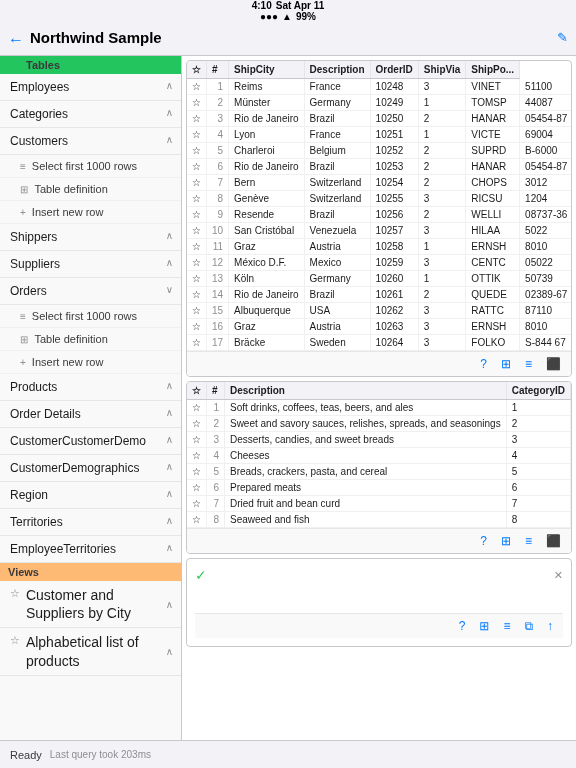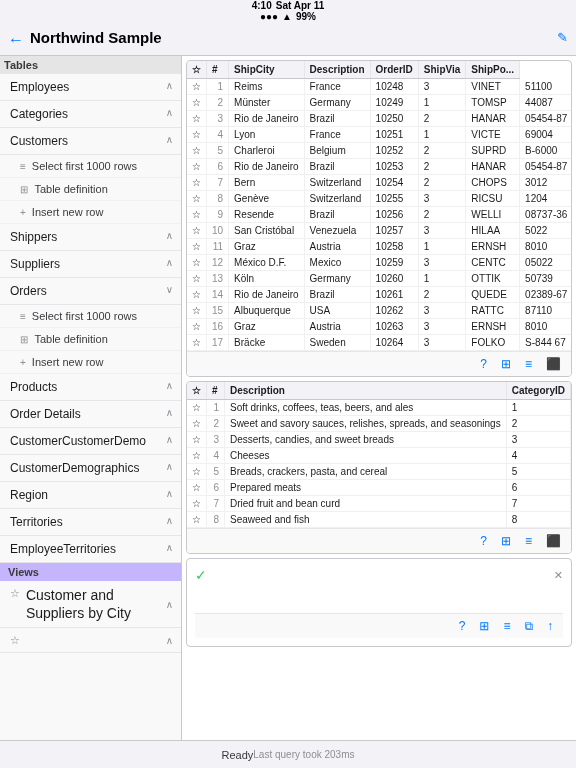--- a/index.html
+++ b/index.html
@@ -62,22 +62,22 @@
 
     
     .sidebar {
       width: 182px;
       background: #f9f9f9;
       border-right: 1px solid #c8c8cc;
       overflow-y: auto;
       flex-shrink: 0;
     }
     .sidebar-section-header {
-      background: #e5e5e5;
-      padding: 3px 4px;
+      background: #22c55e;
+      padding: 3px 26px;
       font-size: 11px;
       font-weight: 600;
       color: #3a3a3c;
     }
     .sidebar-item {
       display: flex;
       align-items: flex-start;
       justify-content: space-between;
       padding: 6px 8px 6px 10px;
       border-bottom: 1px solid #e5e5ea;
@@ -199,30 +199,31 @@
     
     .bottom-bar {
       height: 28px;
       background: #f2f2f7;
       border-top: 1px solid #c8c8cc;
       display: flex;
       align-items: center;
       padding: 0 10px;
       font-size: 11px;
       color: #3a3a3c;
-      justify-content: center;
+      justify-content: flex-start;
     }
     .bottom-bar-right {
       color: #8e8e93;
       font-size: 10px;
+      margin-left: 8px;
     }
 
     
     .views-section {
-      background: #c4b5fd;
+      background: #fdba74;
       padding: 3px 8px;
       font-size: 11px;
       font-weight: 600;
       color: #3a3a3c;
     }
     .views-item {
       display: flex;
       align-items: center;
       justify-content: space-between;
       padding: 5px 8px 5px 10px;
@@ -371,20 +372,21 @@
       <div class="views-item-left">
         <span class="views-item-icon">☆</span>
         <span class="views-item-label">Customer and Suppliers by City</span>
       </div>
       <span class="sidebar-item-chevron">∧</span>
     </div>
 
     <div class="views-item">
       <div class="views-item-left">
         <span class="views-item-icon">☆</span>
+        <span class="views-item-label">Alphabetical list of products</span>
       </div>
       <span class="sidebar-item-chevron">∧</span>
     </div>
 
   </div>
 
   <div class="content-area">
 
     <div class="table-panel">
       <div class="table-scroll" style="max-height:290px;">

